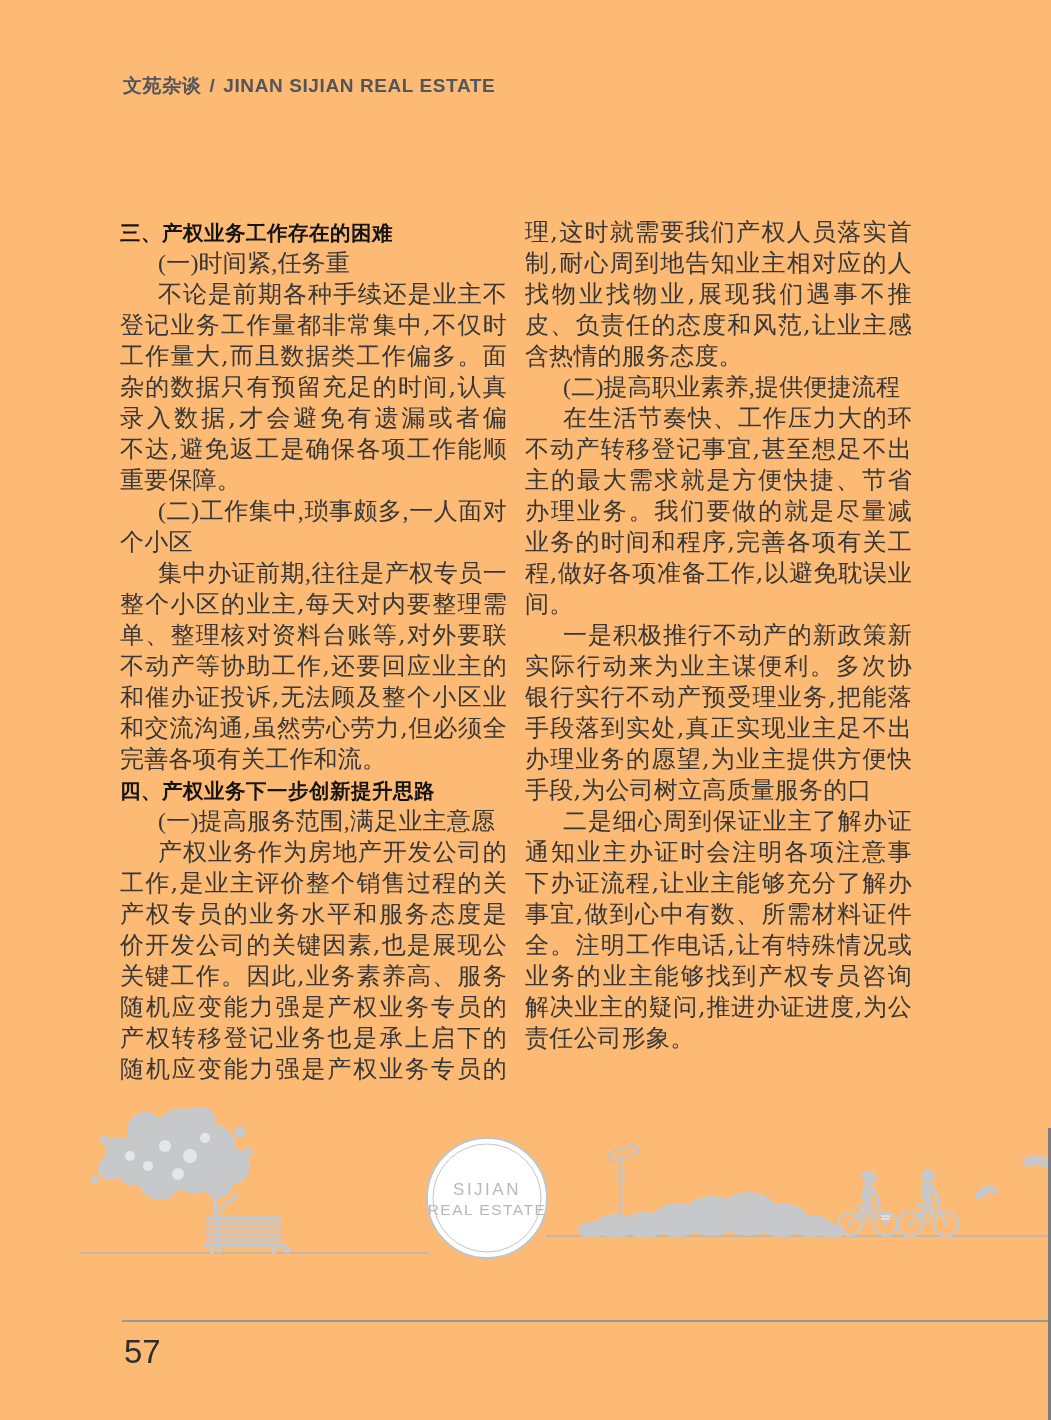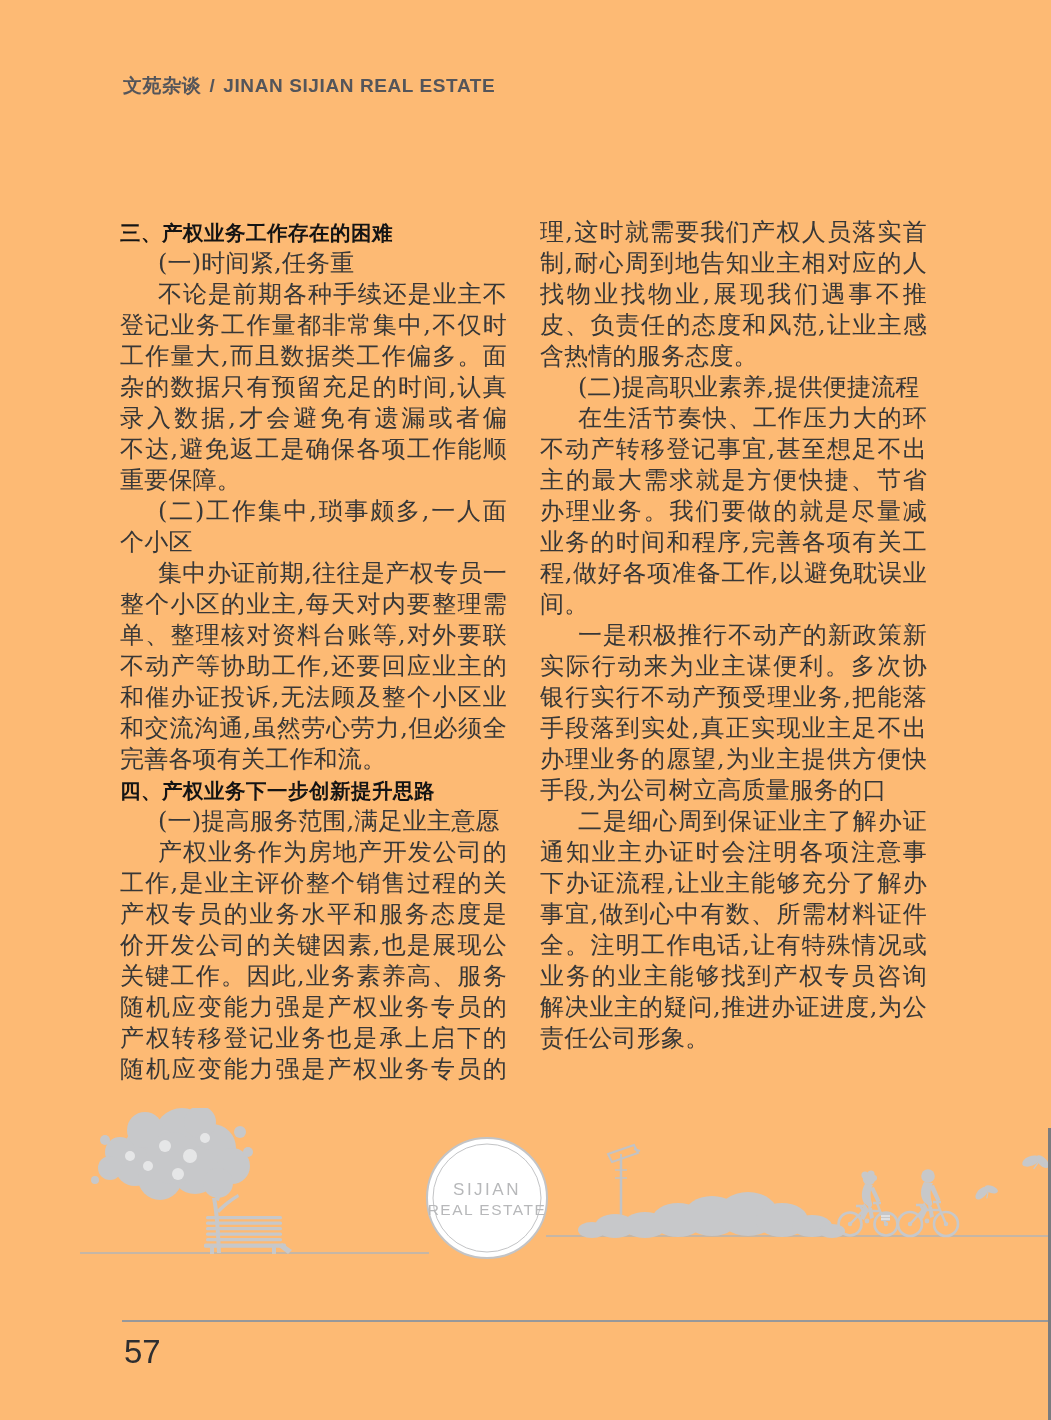--- a/index.html
+++ b/index.html
@@ -12,29 +12,29 @@
 
   
   .header{
     position:absolute;left:123px;top:73px;
     font-family:"Liberation Sans",sans-serif;font-weight:bold;
     font-size:19px;color:#54555a;letter-spacing:0.6px;white-space:nowrap;
   }
   .header .sep{margin:0 8px;}
 
   
-  .columns{position:absolute;left:120px;top:217px;width:807px;display:flex;gap:33px;}
+  .columns{position:absolute;left:120px;top:217px;width:807px;display:flex;gap:18px;}
   .col{width:387px;}
   .line{
     font-size:24px;height:31px;line-height:31px;color:#373737;
     text-align:justify;text-align-last:justify;overflow:hidden;
     letter-spacing:0.2px;
   }
   .line.l,.line.li,.line.h{text-align:left;text-align-last:left;}
-  .line.ji,.line.li{text-indent:38px;}
+  .line.ji,.line.li{text-indent:38px;font-family:Liberation Serif, serif;}
   .line.h{
     font-family:"Liberation Sans",sans-serif;font-weight:bold;
     color:#141414;font-size:20.5px;letter-spacing:0.5px;
   }
 
   
   .footer-art{position:absolute;left:0;top:1108px;width:1051px;height:162px;}
   .footer-rule{position:absolute;left:122px;top:1320px;width:929px;height:2px;background:#97989a;}
   .page-number{
     position:absolute;left:124px;top:1333px;

